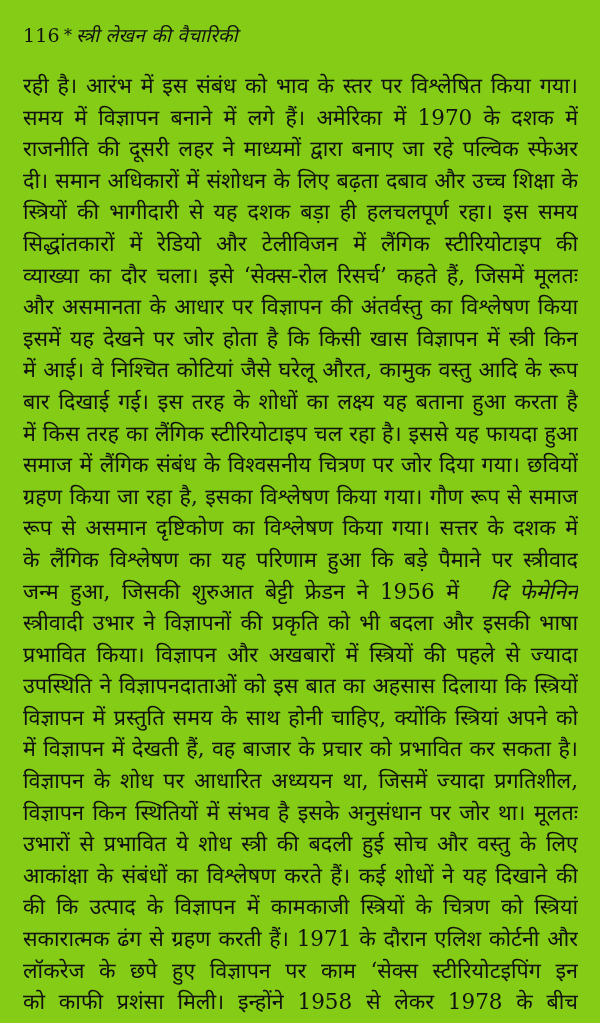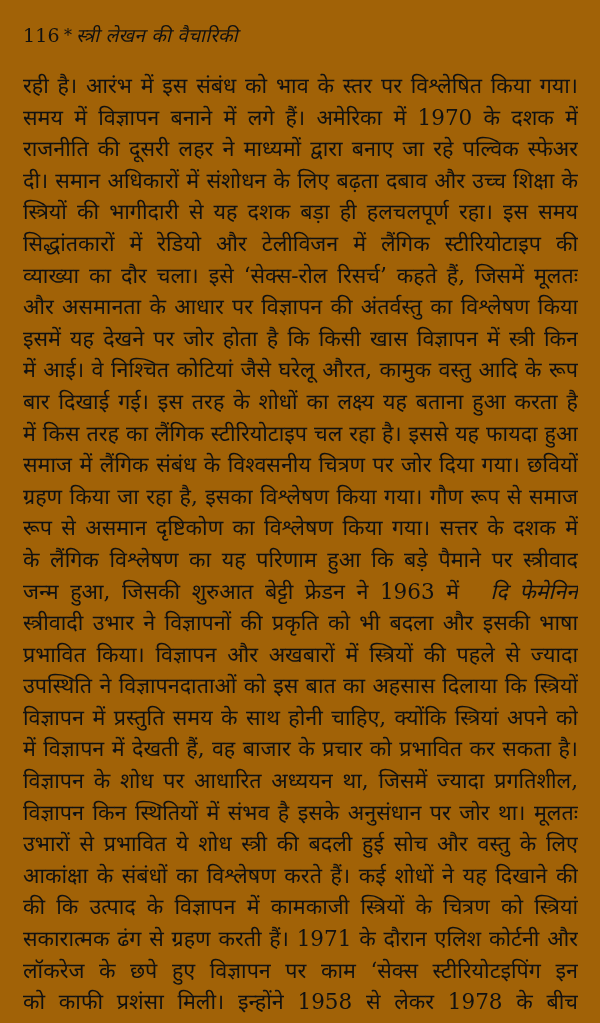--- a/index.html
+++ b/index.html
@@ -4,21 +4,21 @@
 <style>
   html, body {
     margin: 0;
     padding: 0;
     background: #ffffff;
   }
   .page {
     position: relative;
     width: 600px;
     height: 1023px;
-    background: #a16207;
+    background: #84cc16;
     color: #111111;
     font-family: "DejaVu Serif", "Liberation Serif", serif;
     box-sizing: border-box;
     padding: 22px 22px 0 23px;
     overflow: hidden;
   }
   .running-header {
     font-size: 19px;
     line-height: 26px;
     letter-spacing: 0.2px;
@@ -70,21 +70,21 @@
       <div class="line"><span>व्याख्या का दौर चला। इसे ‘सेक्स-रोल रिसर्च’ कहते हैं, जिसमें मूलतः लिंग-भेद</span></div>
       <div class="line"><span>और असमानता के आधार पर विज्ञापन की अंतर्वस्तु का विश्लेषण किया जाता है।</span></div>
       <div class="line"><span>इसमें यह देखने पर जोर होता है कि किसी खास विज्ञापन में स्त्री किन भूमिकाओं</span></div>
       <div class="line"><span>में आई। वे निश्चित कोटियां जैसे घरेलू औरत, कामुक वस्तु आदि के रूप में कितनी</span></div>
       <div class="line"><span>बार दिखाई गई। इस तरह के शोधों का लक्ष्य यह बताना हुआ करता है कि विज्ञापनों</span></div>
       <div class="line"><span>में किस तरह का लैंगिक स्टीरियोटाइप चल रहा है। इससे यह फायदा हुआ कि</span></div>
       <div class="line"><span>समाज में लैंगिक संबंध के विश्वसनीय चित्रण पर जोर दिया गया। छवियों को कैसे</span></div>
       <div class="line"><span>ग्रहण किया जा रहा है, इसका विश्लेषण किया गया। गौण रूप से समाज के लैंगिक</span></div>
       <div class="line"><span>रूप से असमान दृष्टिकोण का विश्लेषण किया गया। सत्तर के दशक में विज्ञापनों</span></div>
       <div class="line"><span>के लैंगिक विश्लेषण का यह परिणाम हुआ कि बड़े पैमाने पर स्त्रीवाद लेखन का</span></div>
-      <div class="line"><span>जन्म हुआ, जिसकी शुरुआत बेट्टी फ्रेडन ने 1963 में </span><span class="italic">दि फेमेनिन मिस्टिक</span></div>
+      <div class="line"><span>जन्म हुआ, जिसकी शुरुआत बेट्टी फ्रेडन ने 1956 में </span><span class="italic">दि फेमेनिन मिस्टिक</span></div>
       <div class="line"><span>स्त्रीवादी उभार ने विज्ञापनों की प्रकृति को भी बदला और इसकी भाषा को भी</span></div>
       <div class="line"><span>प्रभावित किया। विज्ञापन और अखबारों में स्त्रियों की पहले से ज्यादा बढ़ती</span></div>
       <div class="line"><span>उपस्थिति ने विज्ञापनदाताओं को इस बात का अहसास दिलाया कि स्त्रियों की</span></div>
       <div class="line"><span>विज्ञापन में प्रस्तुति समय के साथ होनी चाहिए, क्योंकि स्त्रियां अपने को जिस रूप</span></div>
       <div class="line"><span>में विज्ञापन में देखती हैं, वह बाजार के प्रचार को प्रभावित कर सकता है। यह</span></div>
       <div class="line"><span>विज्ञापन के शोध पर आधारित अध्ययन था, जिसमें ज्यादा प्रगतिशील, कम रूढ़िवाद</span></div>
       <div class="line"><span>विज्ञापन किन स्थितियों में संभव है इसके अनुसंधान पर जोर था। मूलतः स्त्रीवादी</span></div>
       <div class="line"><span>उभारों से प्रभावित ये शोध स्त्री की बदली हुई सोच और वस्तु के लिए उसकी</span></div>
       <div class="line"><span>आकांक्षा के संबंधों का विश्लेषण करते हैं। कई शोधों ने यह दिखाने की कोशिश</span></div>
       <div class="line"><span>की कि उत्पाद के विज्ञापन में कामकाजी स्त्रियों के चित्रण को स्त्रियां ज्यादा</span></div>

